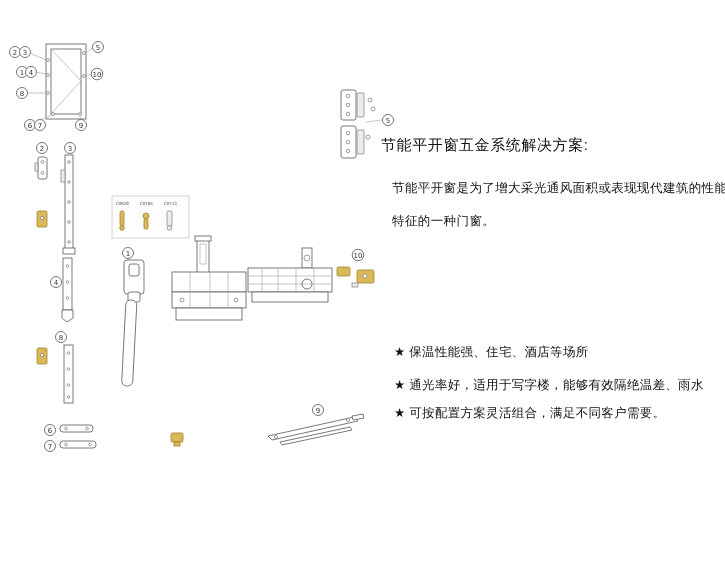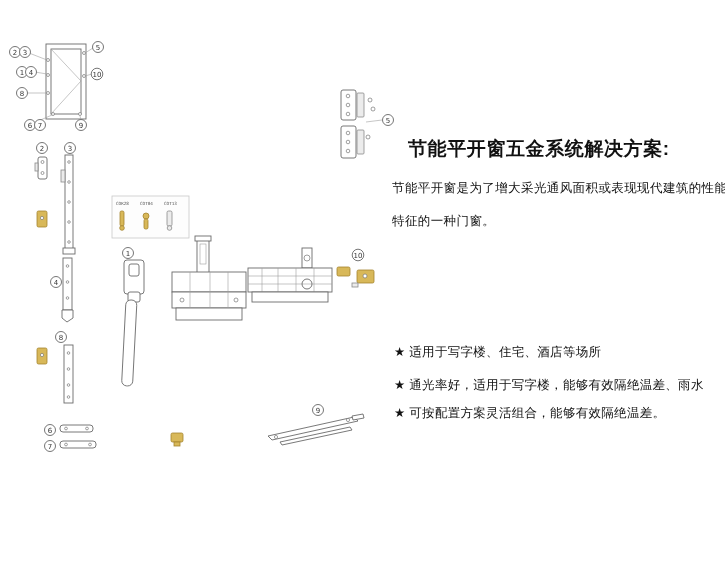--- a/index.html
+++ b/index.html
@@ -3,21 +3,21 @@
 <meta charset="utf-8">
 <style>
   * { margin:0; padding:0; box-sizing:border-box; }
   html,body { width:725px; height:575px; background:#ffffff; overflow:hidden;
     font-family:"Liberation Sans","DejaVu Sans",sans-serif; color:#111; }
   .page { position:absolute; inset:0; background:#fff; }
 
   .diagram { position:absolute; left:0; top:0; }
 
   
-  .title { position:absolute; left:408px; top:136px; font-size:19px; font-weight:bold;
+  .title { position:absolute; left:381px; top:136px; font-size:15px; font-weight:normal;
            letter-spacing:0.6px; white-space:nowrap; }
   .desc  { position:absolute; left:392px; font-size:12.5px; letter-spacing:0.4px; white-space:nowrap; }
   .desc-1 { top:180px; }
   .desc-2 { top:213px;text-align:center; }
   .feat  { position:absolute; left:394px; font-size:12.5px; letter-spacing:0.3px; white-space:nowrap; }
   .feat-1 { top:344px; }
   .feat-2 { top:377px; }
   .feat-3 { top:405px; }
 
   
@@ -286,17 +286,17 @@
 
     <g>
       <rect class="gold" x="171" y="433" width="12" height="9" rx="1.5"></rect>
       <rect class="gold" x="174" y="442" width="6" height="4"></rect>
     </g>
   </svg>
 
   <div class="title">节能平开窗五金系统解决方案:</div>
   <div class="desc desc-1">节能平开窗是为了增大采光通风面积或表现现代建筑的性能</div>
   <div class="desc desc-2">特征的一种门窗。</div>
-  <div class="feat feat-1">★ 适用于写字楼、住宅、酒店等场所</div>
+  <div class="feat feat-1">★ 保温性能强、住宅、酒店等场所</div>
   <div class="feat feat-2">★ 通光率好，适用于写字楼，能够有效隔绝温差、雨水</div>
-  <div class="feat feat-3">★ 可按配置方案灵活组合，能够有效隔绝温差。</div>
+  <div class="feat feat-3">★ 可按配置方案灵活组合，满足不同客户需要。</div>
 
 </div>
 
 </body></html>

